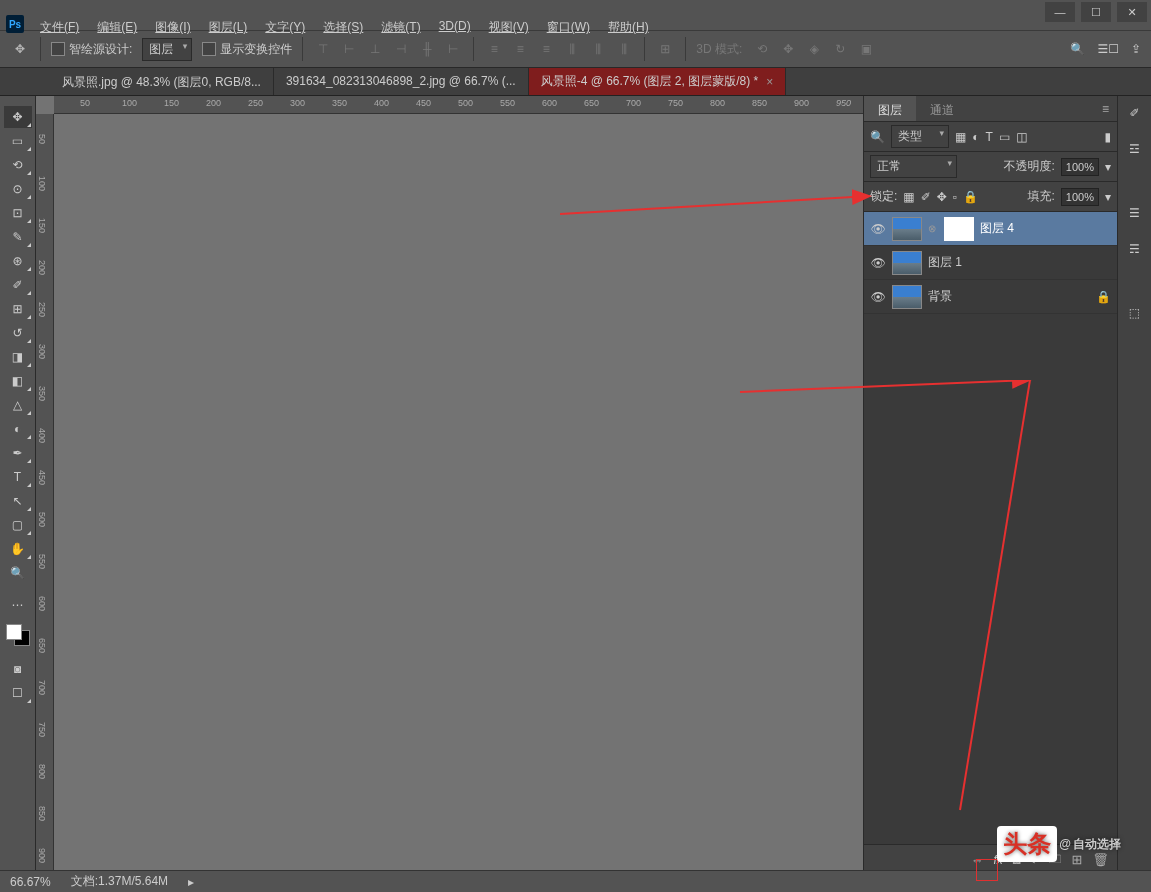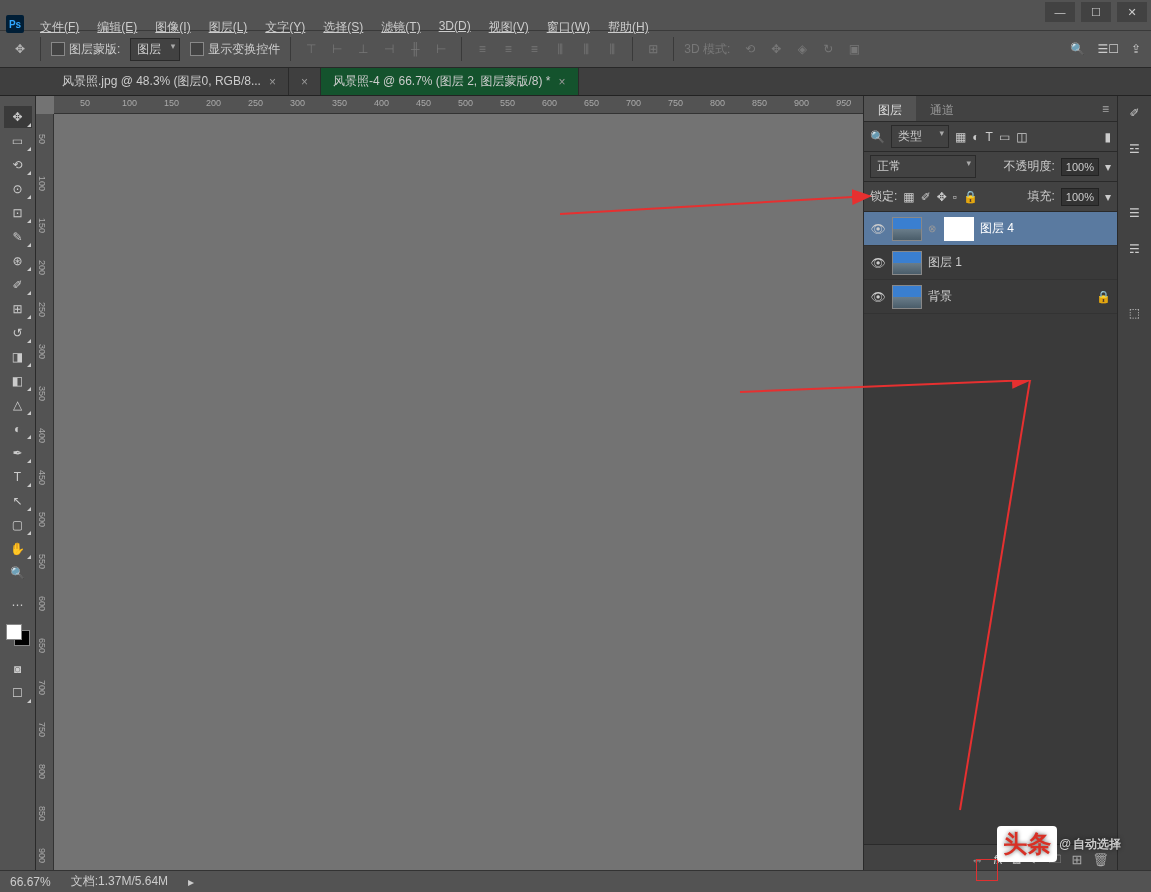--- a/index.html
+++ b/index.html
@@ -12,22 +12,22 @@
 .optionsbar { height:38px; background:#535353; border-top:1px solid #3a3a3a; border-bottom:1px solid #282828; display:flex; align-items:center; padding:0 10px; gap:10px; }
 .tool-icon { width:20px; height:20px; display:flex; align-items:center; justify-content:center; color:#b8b8b8; }
 .checkbox { width:14px; height:14px; border:1px solid #888; background:#424242; display:inline-block; vertical-align:middle; margin-right:4px; }
 .dropdown { background:#424242; border:1px solid #2a2a2a; padding:2px 18px 2px 6px; position:relative; }
 .dropdown::after { content:"▾"; position:absolute; right:4px; top:2px; font-size:9px; color:#aaa; }
 .sep { width:1px; height:24px; background:#3a3a3a; }
 .opt-icons { display:flex; gap:6px; }
 .opt-icons div { width:20px; height:20px; display:flex; align-items:center; justify-content:center; color:#777; }
 .opt-right { margin-left:auto; display:flex; gap:12px; align-items:center; }
 .doc-tabs { height:28px; background:#3f3f3f; display:flex; padding-left:50px; border-bottom:1px solid #222; }
-.doc-tab { padding:6px 12px; background:#14532d; border-right:1px solid #2a2a2a; display:flex; align-items:center; gap:8px; font-size:11px; color:#ccc; max-width:260px; }
-.doc-tab.inactive { background:#3f3f3f; color:#999; }
+.doc-tab { padding:6px 12px; background:#7f1d1d; border-right:1px solid #2a2a2a; display:flex; align-items:center; gap:8px; font-size:11px; color:#ccc; max-width:260px; }
+.doc-tab.inactive { background:#3f3f3f; color:#999;flex-direction:column; }
 .doc-tab .close { color:#999; font-size:12px; }
 .main { display:flex; height:calc(892px - 26px - 38px - 28px - 22px); }
 .toolbox-col { width:36px; background:#535353; border-right:1px solid #2a2a2a; display:flex; flex-direction:column; align-items:center; padding-top:4px; gap:2px; }
 .toolbox-col .tool { width:28px; height:22px; display:flex; align-items:center; justify-content:center; color:#ccc; position:relative; }
 .toolbox-col .tool.sel { background:#3a3a3a; }
 .toolbox-col .tool .tri { position:absolute; right:1px; bottom:1px; width:0; height:0; border-right:4px solid #ccc; border-top:4px solid transparent; }
 .swatch-fg { width:16px; height:16px; background:#fff; border:1px solid #888; position:relative; z-index:2; }
 .swatch-bg { width:16px; height:16px; background:#000; border:1px solid #888; position:relative; margin-top:-10px; margin-left:8px; }
 .canvas-area { flex:1; background:#737373; position:relative; overflow:hidden; }
 .ruler-h { position:absolute; top:0; left:18px; right:0; height:18px; background:#535353; border-bottom:1px solid #333; }
@@ -88,21 +88,21 @@
   <div class="win-ctrls">
     <div>—</div>
     <div>☐</div>
     <div>✕</div>
   </div>
 </div>
 
 <div class="optionsbar">
   <div class="tool-icon">✥</div>
   <div class="sep"></div>
-  <label><span class="checkbox"></span><span>图层蒙版:</span></label>
+  <label><span class="checkbox"></span><span>智绘源设计:</span></label>
   <div class="dropdown">图层</div>
   <label><span class="checkbox"></span><span>显示变换控件</span></label>
   <div class="sep"></div>
   <div class="opt-icons">
     <div>⊤</div>
     <div>⊢</div>
     <div>⊥</div>
     <div>⊣</div>
     <div>╫</div>
     <div>⊢</div>
@@ -135,20 +135,21 @@
     <div>⇪</div>
   </div>
 </div>
 
 <div class="doc-tabs">
   <div class="doc-tab inactive">
       <span>风景照.jpg @ 48.3% (图层0, RGB/8...</span>
       <span class="close">×</span>
     </div>
   <div class="doc-tab inactive">
+      <span>391634_082313046898_2.jpg @ 66.7% (...</span>
       <span class="close">×</span>
     </div>
   <div class="doc-tab">
       <span>风景照-4 @ 66.7% (图层 2, 图层蒙版/8) *</span>
       <span class="close">×</span>
     </div>
 </div>
 
 <div class="main">
 
@@ -239,21 +240,21 @@
         <span>🔍</span>
         <div class="dropdown" style="width:58px">类型</div>
         <span>▦</span>
         <span>◐</span>
         <span>T</span>
         <span>▭</span>
         <span>◫</span>
         <span style="margin-left:auto">▮</span>
       </div>
       <div class="layer-row">
-        <div class="dropdown" style="width:106px">正常</div>
+        <div class="dropdown" style="width:87px">正常</div>
         <span style="margin-left:auto">不透明度:</span>
         <div class="field">100%</div>
         <span>▾</span>
       </div>
       <div class="layer-row">
         <span>锁定:</span>
         <span>▦</span>
         <span>✐</span>
         <span>✥</span>
         <span>▫</span>

